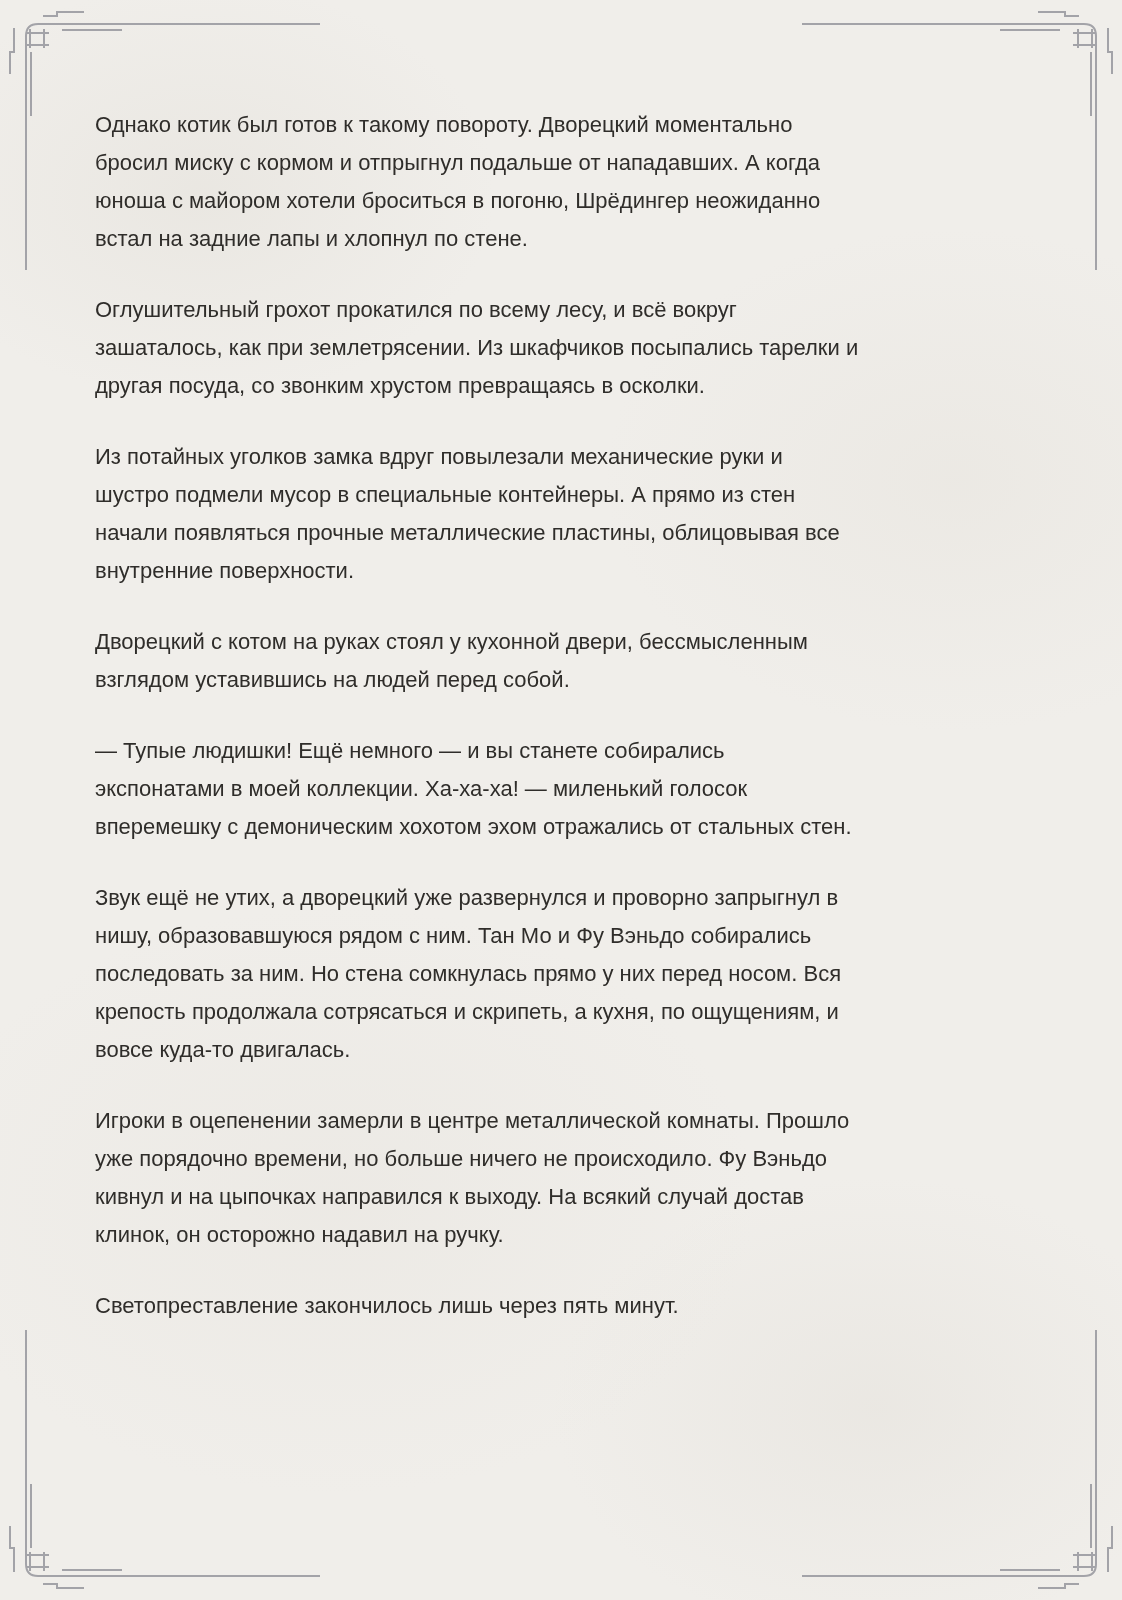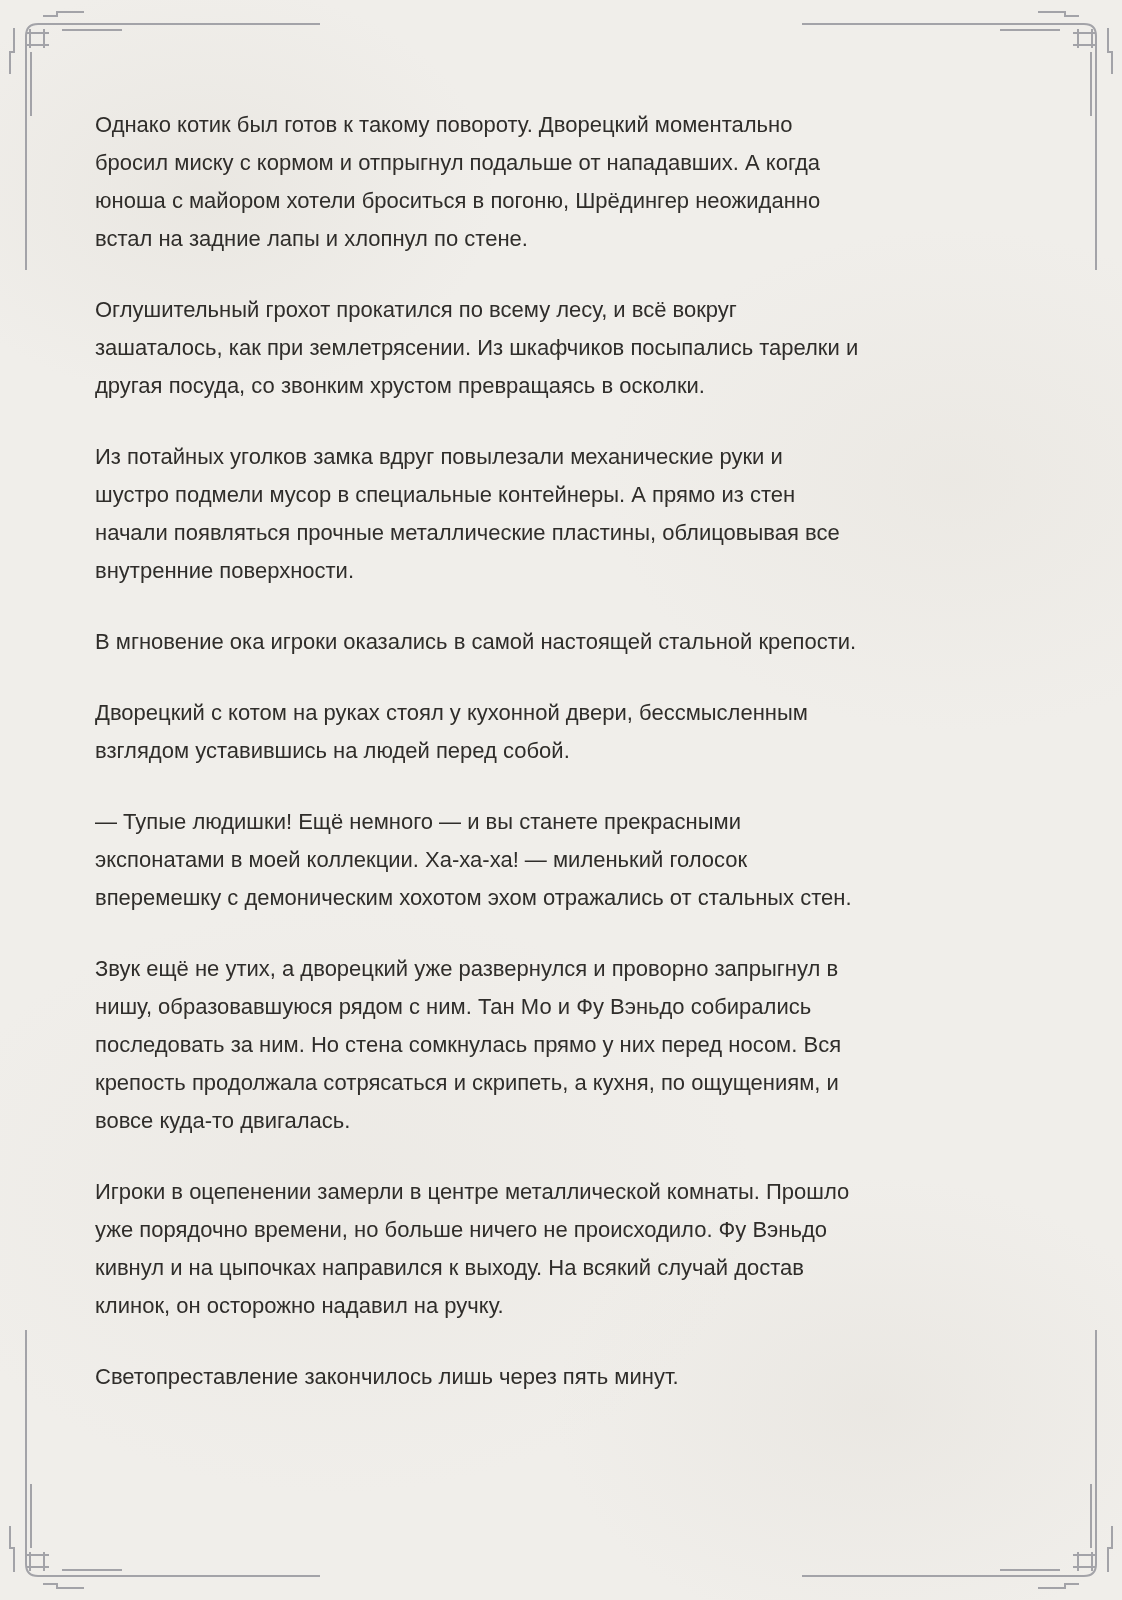--- a/index.html
+++ b/index.html
@@ -101,24 +101,23 @@
 бросил миску с кормом и отпрыгнул подальше от нападавших. А когда
 юноша с майором хотели броситься в погоню, Шрёдингер неожиданно
 встал на задние лапы и хлопнул по стене.</p>
     <p>Оглушительный грохот прокатился по всему лесу, и всё вокруг
 зашаталось, как при землетрясении. Из шкафчиков посыпались тарелки и
 другая посуда, со звонким хрустом превращаясь в осколки.</p>
     <p>Из потайных уголков замка вдруг повылезали механические руки и
 шустро подмели мусор в специальные контейнеры. А прямо из стен
 начали появляться прочные металлические пластины, облицовывая все
 внутренние поверхности.</p>
-    <p>В мгновение ока игроки оказались в самой настоящей стальной крепости.</p>
     <p>Дворецкий с котом на руках стоял у кухонной двери, бессмысленным
 взглядом уставившись на людей перед собой.</p>
-    <p>— Тупые людишки! Ещё немного — и вы станете прекрасными
+    <p>— Тупые людишки! Ещё немного — и вы станете собирались
 экспонатами в моей коллекции. Ха-ха-ха! — миленький голосок
 вперемешку с демоническим хохотом эхом отражались от стальных стен.</p>
     <p>Звук ещё не утих, а дворецкий уже развернулся и проворно запрыгнул в
 нишу, образовавшуюся рядом с ним. Тан Мо и Фу Вэньдо собирались
 последовать за ним. Но стена сомкнулась прямо у них перед носом. Вся
 крепость продолжала сотрясаться и скрипеть, а кухня, по ощущениям, и
 вовсе куда-то двигалась.</p>
     <p>Игроки в оцепенении замерли в центре металлической комнаты. Прошло
 уже порядочно времени, но больше ничего не происходило. Фу Вэньдо
 кивнул и на цыпочках направился к выходу. На всякий случай достав

